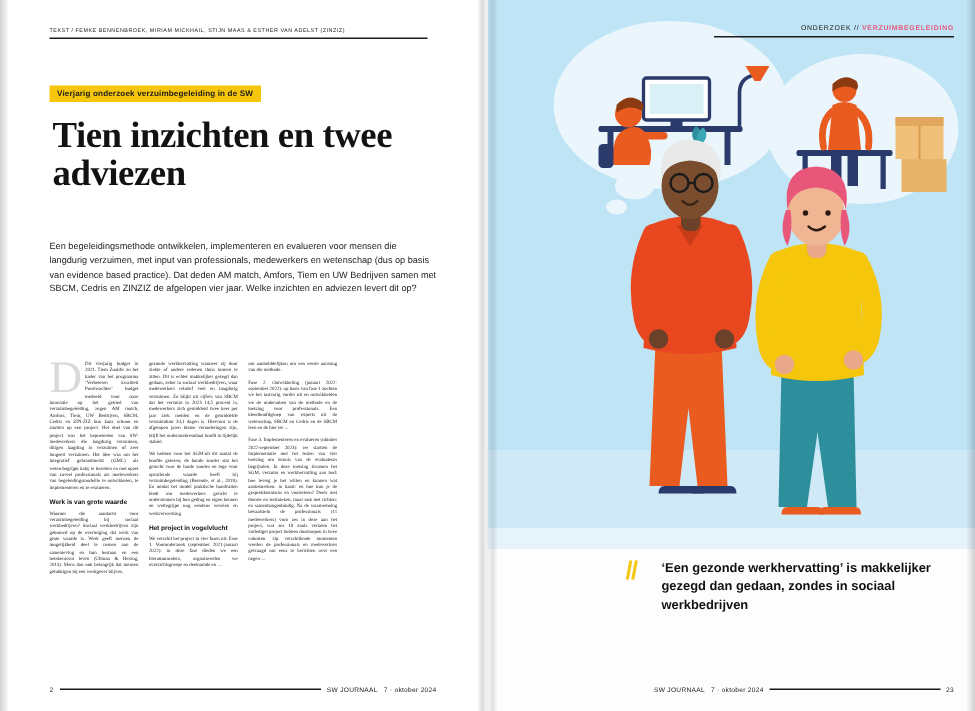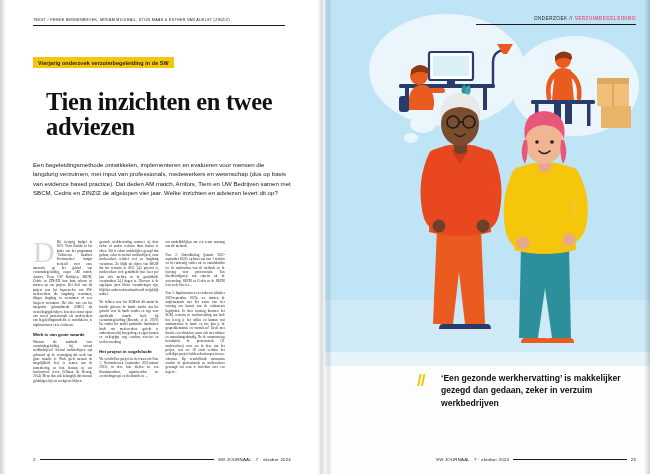--- a/index.html
+++ b/index.html
@@ -45,21 +45,21 @@
     position:absolute; left:33px; top:25px; width:252px; height:1px; background:#1b1b1b;
   }
   .kicker {
     position:absolute; left:33px; top:57px;
     background:#f5c60c;
     padding:2.5px 5px 2.5px 5px;
     font-family:"Liberation Sans", sans-serif;
     font-size:5.4px; font-weight:700; color:#1b1b1b; letter-spacing:0.1px;
   }
   h1.headline {
-    position:absolute; left:31px; top:74px; width:265px; margin:15px;
+    position:absolute; left:31px; top:74px; width:265px; margin:4px;
     font-family:"Liberation Serif", serif;
     font-weight:700; font-size:24.5px; line-height:25px; color:#121212;
     letter-spacing:-0.3px;
   }
   .standfirst {
     position:absolute; left:33px; top:160px; width:258px;
     font-family:"Liberation Sans", sans-serif;
     font-size:6.1px; line-height:9.4px; color:#1b1b1b; font-weight:400;
   }
 
@@ -306,21 +306,21 @@
       </svg>
     </div>
 
     <div class="section-tag">
       <span>ONDERZOEK //</span>
       <span class="accent">VERZUIMBEGELEIDING</span>
     </div>
     <div class="rule-top-right"></div>
 
     <div class="slashes">//</div>
-    <div class="pull">‘Een gezonde werkhervatting’ is makkelijker gezegd dan gedaan, zeker in verzuim werkbedrijven</div>
+    <div class="pull">‘Een gezonde werkhervatting’ is makkelijker gezegd dan gedaan, zondes in sociaal werkbedrijven</div>
 
     <div class="footer-right">
       <span>SW JOURNAAL</span>
       <span>7 · oktober 2024</span>
       <span class="rule"></span>
       <span>23</span>
     </div>
 
     <div class="edge-right"></div>
   </div>

